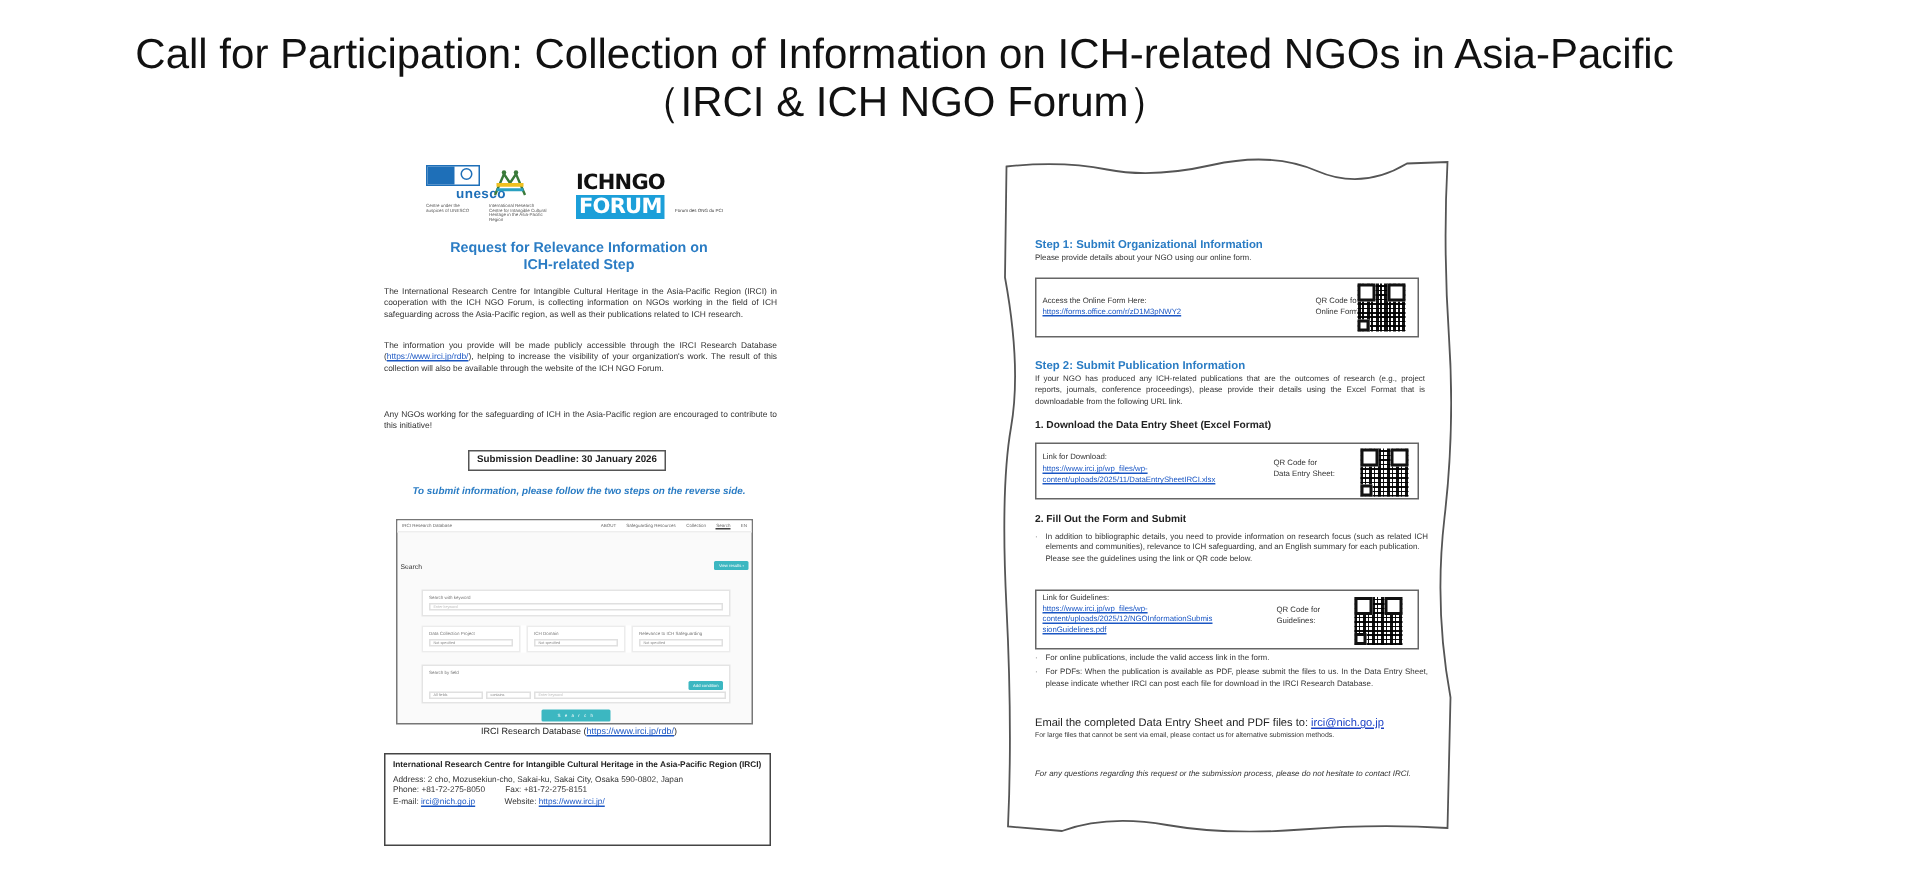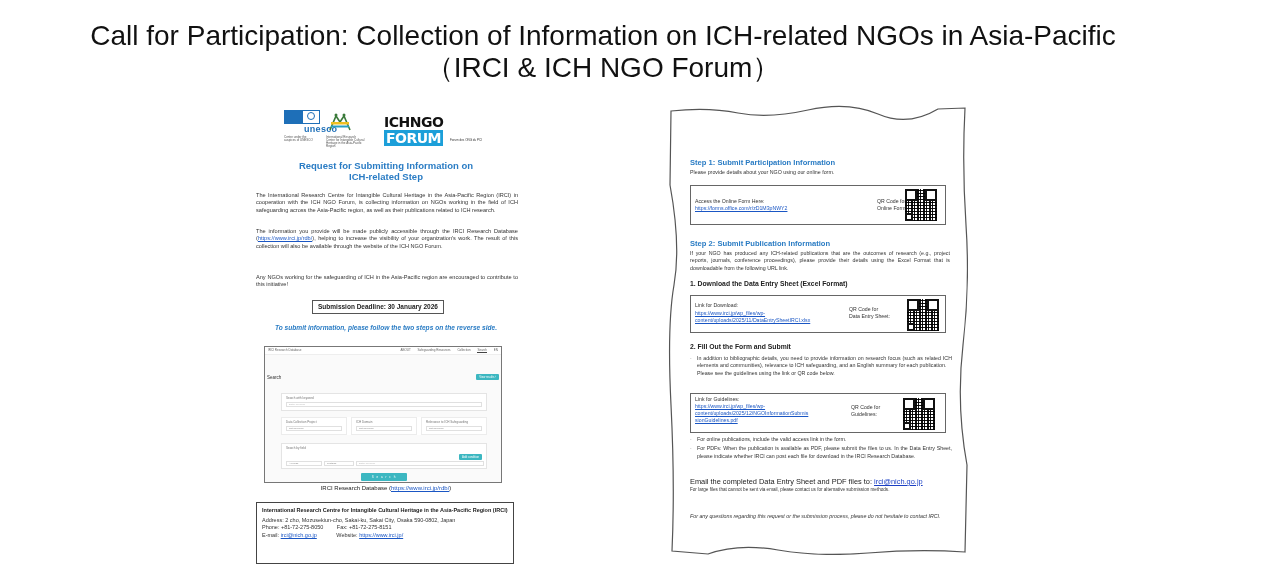--- a/index.html
+++ b/index.html
@@ -100,21 +100,21 @@
         <circle cx="16" cy="5" r="1.5" fill="#3a7a3a"></circle>
     </svg>
     <div class="irci-sub">International Research Centre for Intangible Cultural Heritage in the Asia-Pacific Region</div>
     <div class="ichngo">
       <span>ICHNGO</span><span class="forum-tag">FORUM</span>
     </div>
     <div class="forum-sub">Forum des ONG du PCI</div>
   </div>
 
   <div class="req-title">
-    <div>Request for Submitting Information on</div>
+    <div>Request for Relevance Information on</div>
     <div>ICH-related Step</div>
   </div>
 
   <p class="para" style="top:88px;">The International Research Centre for Intangible Cultural Heritage in the Asia-Pacific Region (IRCI) in cooperation with the ICH NGO Forum, is collecting information on NGOs working in the field of ICH safeguarding across the Asia-Pacific region, as well as their publications related to ICH research.</p>
   <p class="para" style="top:124px;">
     <span>The information you provide will be made publicly accessible through the IRCI Research Database (</span><a>https://www.irci.jp/rdb/</a><span>), helping to increase the visibility of your organization's work. The result of this collection will also be available through the website of the ICH NGO Forum.</span>
   </p>
   <p class="para" style="top:170px;">Any NGOs working for the safeguarding of ICH in the Asia-Pacific region are encouraged to contribute to this initiative!</p>
 
   <div class="deadline">Submission Deadline: 30 January 2026</div>
@@ -189,21 +189,21 @@
 
 <div class="flyer-right">
   <svg class="wavy" width="300" height="450" viewBox="0 0 300 450">
     <path d="M3 6 Q40 2 70 8 T140 5 T210 9 T270 4 L297 3
              Q294 60 298 120 T295 240 T299 360 L297 447
              Q250 444 200 448 T110 445 T40 449 L4 446
              Q7 380 3 300 T6 180 T2 80 Z" fill="#ffffff" stroke="#555" stroke-width="1.2"></path>
   </svg>
 
 
-  <div class="step-h" style="top:53px;">Step 1: Submit Participation Information</div>
+  <div class="step-h" style="top:53px;">Step 1: Submit Organizational Information</div>
   <div class="rpara" style="top:64px;">Please provide details about your NGO using our online form.</div>
 
   <div class="link-box" style="top:80px; height:40px;">
     <div class="lb-left" style="top:12px;">Access the Online Form Here:</div>
     <a class="lb-left link" style="top:19px;">https://forms.office.com/r/zD1M3pNWY2</a>
     <div class="lb-mid" style="left:186px; top:12px;">QR Code for</div>
     <div class="lb-mid" style="left:186px; top:19px;">Online Form:</div>
     <div class="qr" style="left:214px; top:3px;">
         <div class="corner"></div>
       </div>

